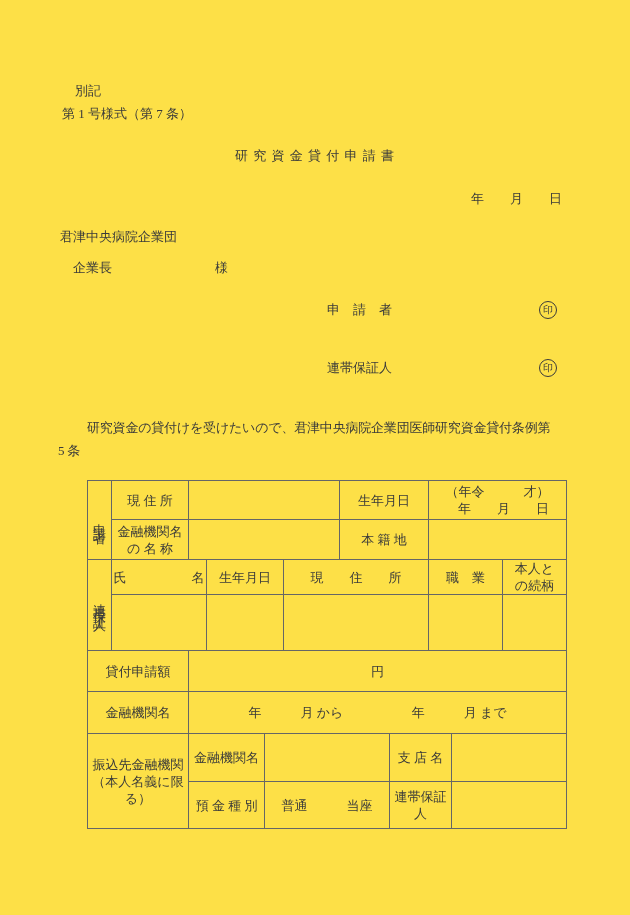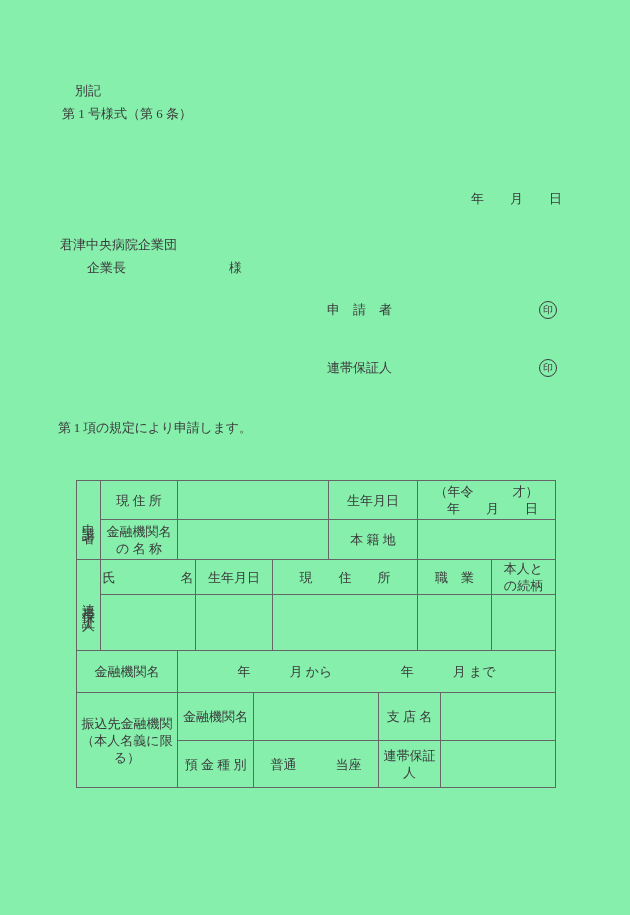--- a/index.html
+++ b/index.html
@@ -2,34 +2,34 @@
 <html><head>
 <meta charset="utf-8">
 <style>
   * { margin: 0; padding: 0; box-sizing: border-box; }
   html, body { background: #e8e8e8; }
   .page {
     position: relative;
     width: 630px;
     height: 915px;
     margin: 0 auto;
-    background: #86efac;
+    background: #fde047;
     font-family: "Liberation Serif", "DejaVu Serif", serif;
     color: #3a3a3a;
     font-size: 13px;
     overflow: hidden;
   }
   .abs { position: absolute; }
 
   .annex-note   { left: 75px; top: 82px; }
   .form-number  { left: 62px; top: 105px; }
   .form-title   { left: 0; top: 147px; width: 630px; text-align: center; letter-spacing: 1px; }
   .date-line    { top: 190px; right: 68px; }
-  .addr-org     { left: 60px; top: 236px; }
-  .addr-head    { left: 87px; top: 259px; }
+  .addr-org     { left: 60px; top: 228px; }
+  .addr-head    { left: 73px; top: 259px; }
   .addr-head .honor { display: inline-block; margin-left: 103px; }
 
   .sign-row {
     position: absolute;
     left: 327px;
     width: 230px;
     display: flex;
     justify-content: space-between;
     align-items: center;
   }
@@ -42,21 +42,21 @@
     border-radius: 50%;
     align-items: center;
     justify-content: center;
     font-size: 10px;
     line-height: 1;
   }
 
   .para { left: 58px; top: 416px; width: 500px; line-height: 23px; letter-spacing: -0.2px; }
   .para .l1 { text-indent: 29px; }
 
-  .tbl-wrap { left: 76px; top: 480px; width: 479px; }
+  .tbl-wrap { left: 87px; top: 480px; width: 479px; }
   table.t {
     border-collapse: collapse;
     table-layout: fixed;
     width: 479px;
   }
   table.t.mt { margin-top: -1px; }
   table.t td {
     border: 1px solid #666;
     padding: 0;
     text-align: center;
@@ -83,38 +83,39 @@
   td.left-pad { text-align: left; padding-left: 40px; }
   td.bank-label { text-align: left; padding-left: 4px; line-height: 18px; }
   .ind { text-indent: 12px; }
 </style>
 </head>
 <body>
 
 <div class="page">
 
   <div class="abs annex-note">別記</div>
-  <div class="abs form-number">第 1 号様式（第 6 条）</div>
+  <div class="abs form-number">第 1 号様式（第 7 条）</div>
+  <div class="abs form-title">研 究 資 金 貸 付 申 請 書</div>
   <div class="abs date-line">年　　月　　日</div>
   <div class="abs addr-org">君津中央病院企業団</div>
   <div class="abs addr-head">
     <span>企業長</span><span class="honor">様</span>
   </div>
 
   <div class="sign-row sign-applicant">
     <span>申　請　者</span>
     <span class="seal">印</span>
   </div>
   <div class="sign-row sign-guarantor">
     <span>連帯保証人</span>
     <span class="seal">印</span>
   </div>
 
   <div class="abs para">
-    <div class="l2">第 1 項の規定により申請します。</div>
+    <div class="l1">研究資金の貸付けを受けたいので、君津中央病院企業団医師研究資金貸付条例第 5 条</div>
   </div>
 
   <div class="abs tbl-wrap">
 
     <table class="t">
       <colgroup>
           <col style="width:24px">
           <col style="width:77px">
           <col style="width:151px">
           <col style="width:89px">
@@ -173,20 +174,24 @@
       </tr>
     </tbody>
       </table>
 
     <table class="t mt">
       <colgroup>
           <col style="width:101px">
           <col style="width:378px">
         </colgroup>
       <tbody>
+          <tr class="h41">
+        <td>貸付申請額</td>
+        <td>円</td>
+      </tr>
       <tr class="h42">
         <td>金融機関名</td>
         <td class="left-pad">年　　　月 から　　　　　 年　　　月 まで</td>
       </tr>
     </tbody>
       </table>
 
     <table class="t mt">
       <colgroup>
           <col style="width:101px">

